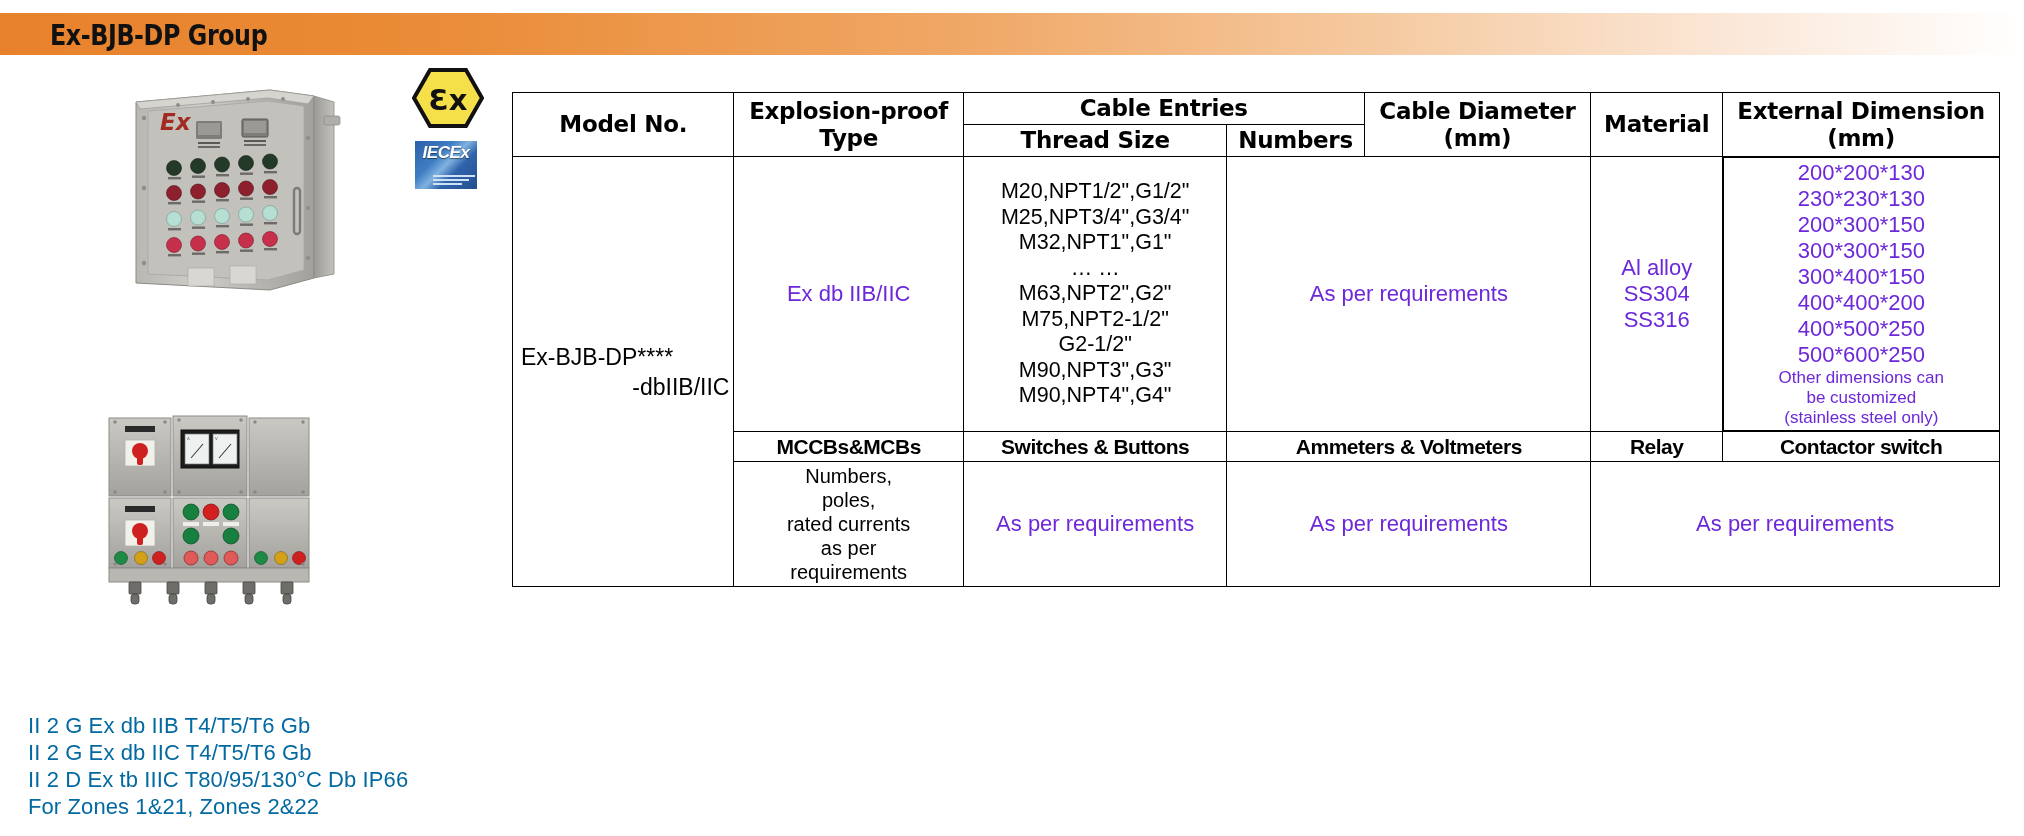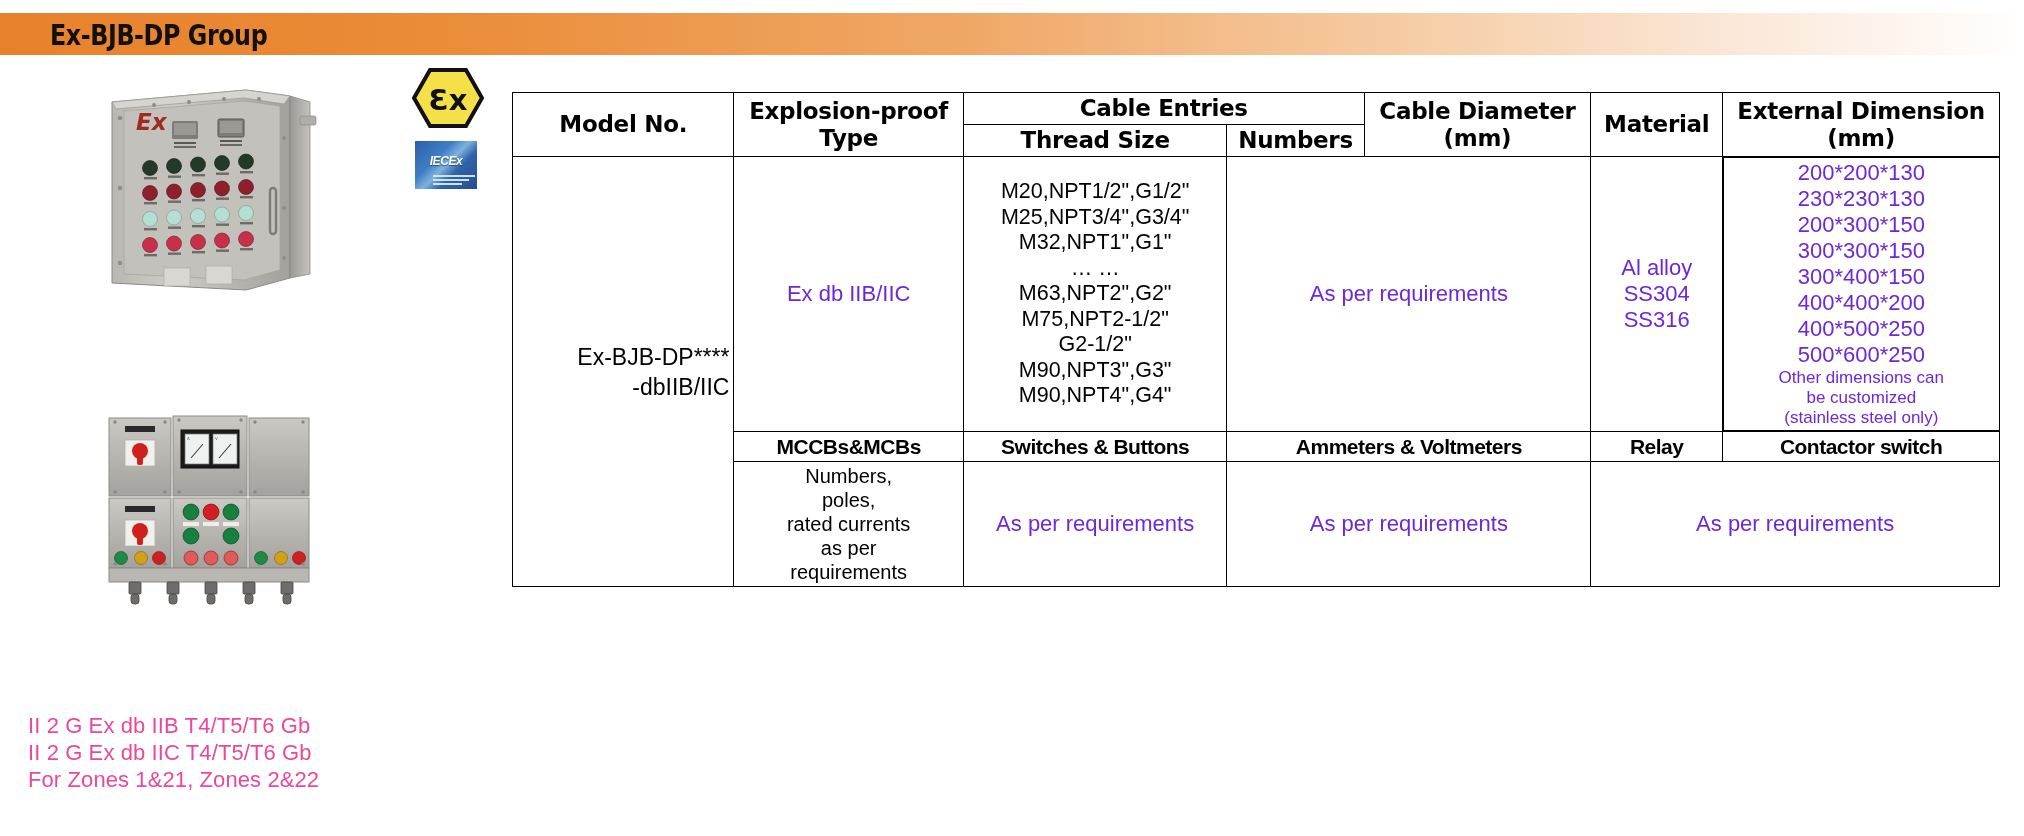--- a/index.html
+++ b/index.html
@@ -24,39 +24,39 @@
     font-weight:bold;
     font-size:29px;
     letter-spacing:-0.5px;
     transform:scaleX(0.82);
     transform-origin:left center;
     color:#111;
     white-space:nowrap;
   }
 
   
-  .photo1{position:absolute;left:94px;top:78px;width:270px;height:225px;}
+  .photo1{position:absolute;left:118px;top:78px;width:270px;height:225px;}
   .photo2{position:absolute;left:95px;top:400px;width:230px;height:210px;}
 
   .cert-block{
     position:absolute;left:28px;top:712px;width:500px;
-    font-size:22px;line-height:27px;color:#ec4899;
+    font-size:22px;line-height:27px;color:#0369a1;
     letter-spacing:0.1px;
   }
   .cert-line{white-space:nowrap;}
 
   
   .logos{position:absolute;left:412px;top:68px;width:80px;}
   .atex-logo{position:relative;width:72px;height:68px;}
   .iecex-logo{position:relative;width:62px;height:48px;margin-top:5px;margin-left:3px;
     background:linear-gradient(135deg,#2b5fa8 0%,#3f7ec4 35%,#7fb2de 50%,#2f63ab 65%,#244e8e 100%);
     overflow:hidden;}
   .iecex-text{
-    position:absolute;left:3px;top:13px;width:56px;
-    color:#fff;font-weight:bold;font-style:italic;font-size:12px;
+    position:absolute;left:3px;top:2px;width:56px;
+    color:#fff;font-weight:bold;font-style:italic;font-size:17px;
     letter-spacing:-0.4px;text-align:center;
     text-shadow:0 1px 1px rgba(0,0,0,.5);
   }
   .iecex-bars{position:absolute;left:18px;bottom:3px;width:42px;height:11px;}
   .iecex-bars i{display:block;height:2px;background:#cfe2f5;margin-bottom:2px;}
   .iecex-bars i:nth-child(2){width:85%;}
   .iecex-bars i:nth-child(3){width:70%;}
 
   
   .tbl{
@@ -92,21 +92,21 @@
   }
   .cell-sm{font-size:20px;line-height:24px;}
   .cell-tight{font-size:21.5px;line-height:25.5px;}
   .note{font-size:17px;line-height:20px;}
   .outer-top{border-top:3px solid #000;}
   .thick-b{border-bottom:2.5px solid #000;}
   .model-cell{
     font-size:23px;line-height:30px;
     text-align:right;padding-right:14px;
   }
-  .model-cell .l1{display:block;text-align:right;padding-left:4px;}
+  .model-cell .l1{display:block;text-align:left;padding-left:4px;}
   .model-cell .l2{display:block;text-align:right;}
   .dimlist{display:block;}
   .dimlist span{display:block;}
   .threadlist span{display:block;}
   .matlist span{display:block;}
 </style>
 </head>
 <body>
 
 <div class="header-bar"></div>
@@ -335,20 +335,21 @@
         <i></i>
         <i></i>
         <i></i>
       </div>
   </div>
 </div>
 
 <div class="cert-block">
   <div class="cert-line">II 2 G Ex db IIB T4/T5/T6 Gb</div>
   <div class="cert-line">II 2 G Ex db IIC T4/T5/T6 Gb</div>
+  <div class="cert-line">II 2 D Ex tb IIIC T80/95/130°C Db IP66</div>
   <div class="cert-line">For Zones 1&amp;21, Zones 2&amp;22</div>
 </div>
 
 <table class="tbl">
   <colgroup>
     <col style="width:168px">
     <col style="width:174px">
     <col style="width:200px">
     <col style="width:104px">
     <col style="width:172px">

